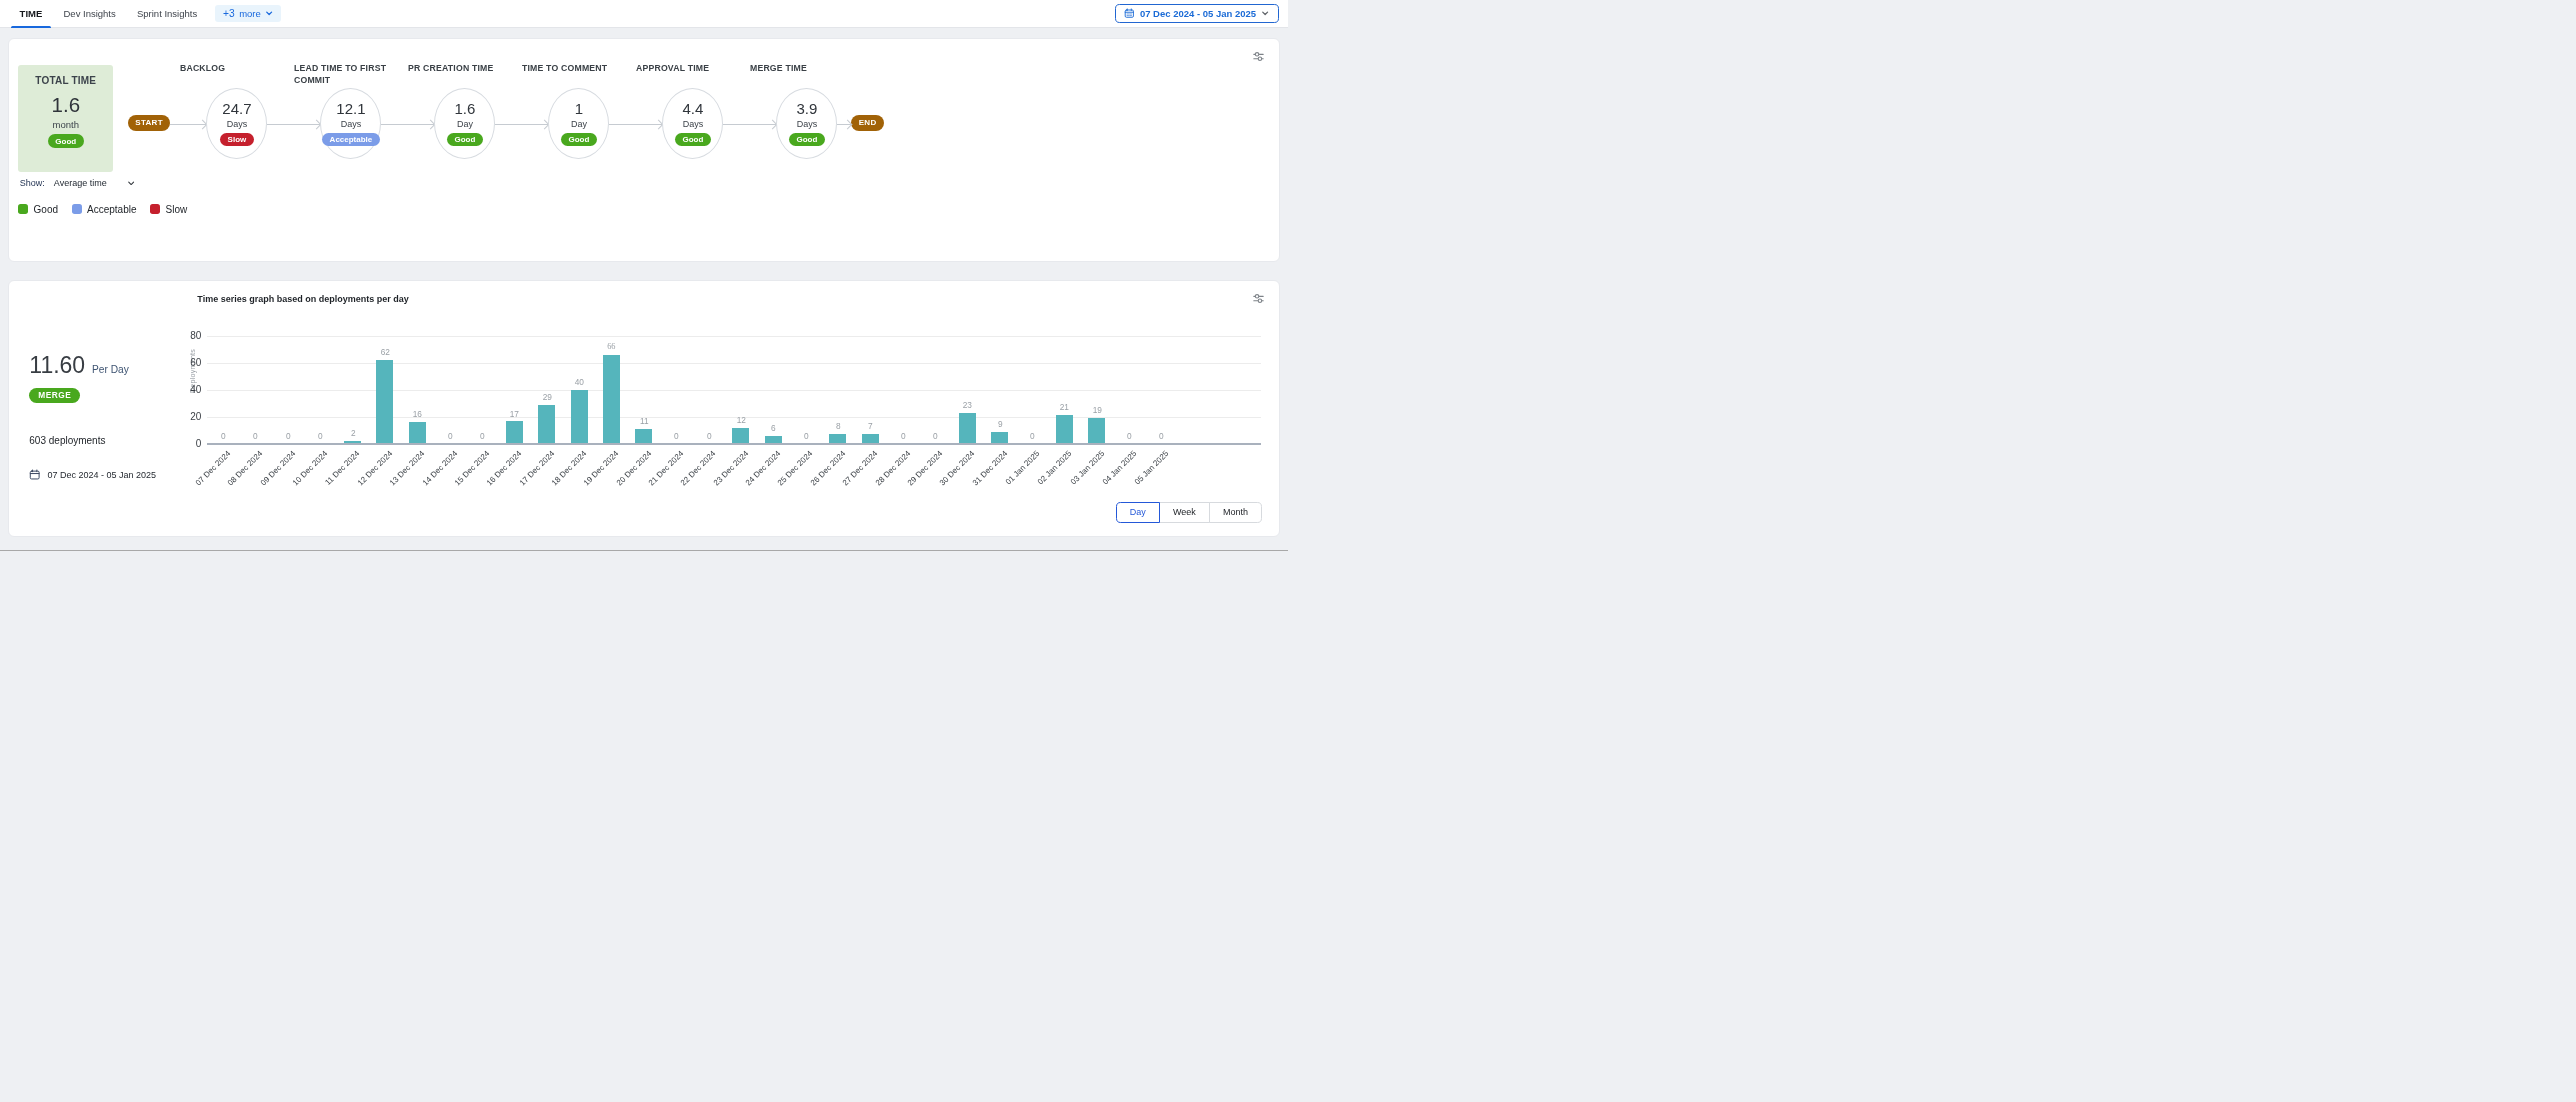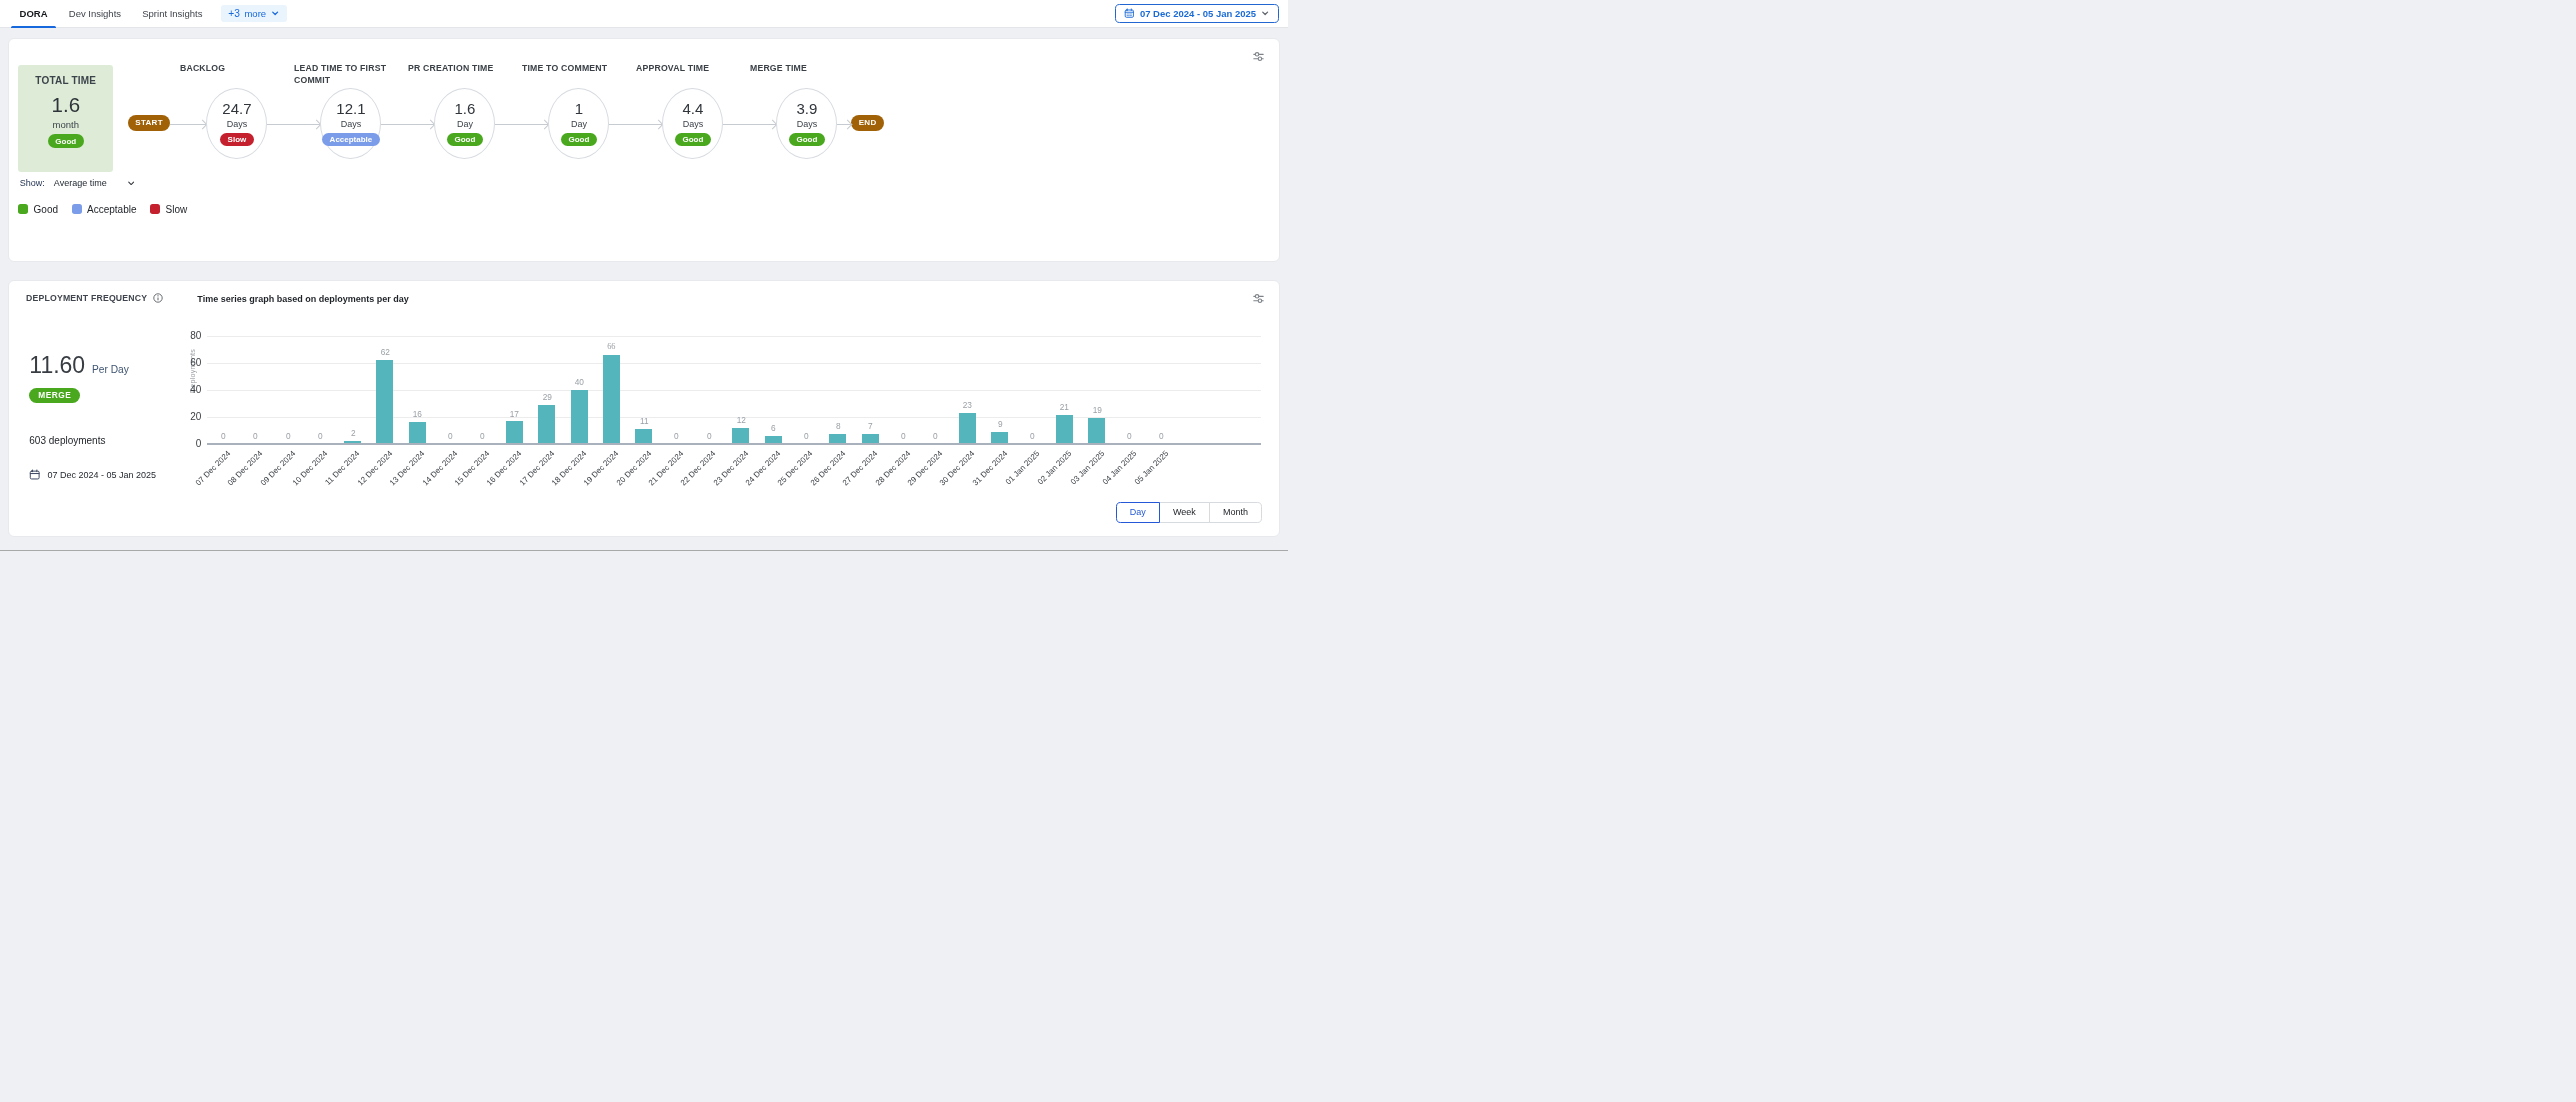--- a/index.html
+++ b/index.html
@@ -131,21 +131,21 @@
   .gran-btn:first-child { border-radius:4.6px 0 0 4.6px; margin-left:0; }
   .gran-btn:last-child { border-radius:0 4.6px 4.6px 0; }
   .gran-btn.selected { color:#2458d8; border-color:#2458d8; z-index:1; font-weight:500; }
   .bottom-edge { position:absolute; left:0; right:0; bottom:0; height:1.5px; background:#a8a8a8; }
 </style>
 </head>
 <body>
 
 <div class="topbar">
   <div class="tab active">
-      <span>DORA</span>
+      <span>TIME</span>
     </div>
   <div class="tab">
       <span>Dev Insights</span>
     </div>
   <div class="tab">
       <span>Sprint Insights</span>
     </div>
   <div class="more-chip">
     <span class="more-plus">+3</span>
     <span>more</span>
@@ -281,32 +281,20 @@
       <span>Acceptable</span>
     </div>
     <div class="legend-item">
       <span class="legend-swatch sw-slow"></span>
       <span>Slow</span>
     </div>
   </div>
 </section>
 
 <section class="card" id="card-deploy">
-  <div class="panel-title-row" style="padding-left:16.7px">
-    <div class="panel-title">
-      <span>DEPLOYMENT FREQUENCY</span>
-      <span style="line-height:0;cursor:pointer">
-        <svg width="10" height="10" viewBox="0 0 14 14">
-            <circle cx="7" cy="7" r="5.9" fill="none" stroke="#50555c" stroke-width="1.2"></circle>
-            <line x1="7" y1="6.3" x2="7" y2="10.2" stroke="#50555c" stroke-width="1.3"></line>
-            <circle cx="7" cy="4" r="0.95" fill="#50555c"></circle>
-          </svg>
-      </span>
-    </div>
-  </div>
   <div class="dep-subtitle">Time series graph based on deployments per day</div>
   <div class="icon-btn">
     <span>
       <svg width="13" height="13" viewBox="0 0 18 18" fill="none" stroke="#7d8288" stroke-width="1.5" stroke-linecap="round">
         <line x1="2.5" y1="6" x2="15.5" y2="6"></line>
           <circle cx="7" cy="6" r="2.4" fill="#fff"></circle>
         <line x1="2.5" y1="12" x2="15.5" y2="12"></line>
           <circle cx="11" cy="12" r="2.4" fill="#fff"></circle>
       </svg>
     </span>

